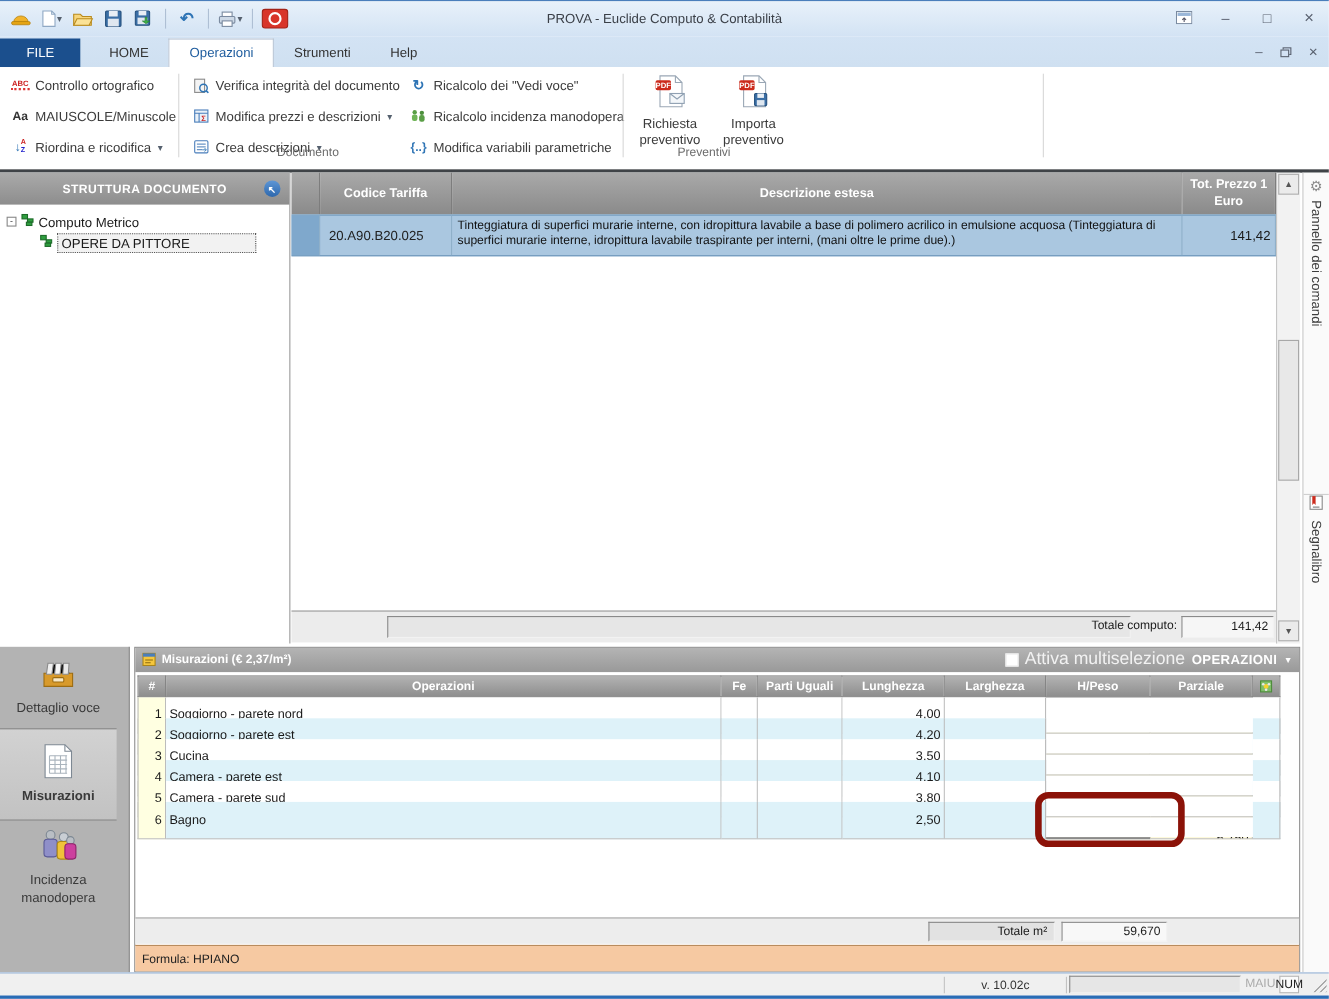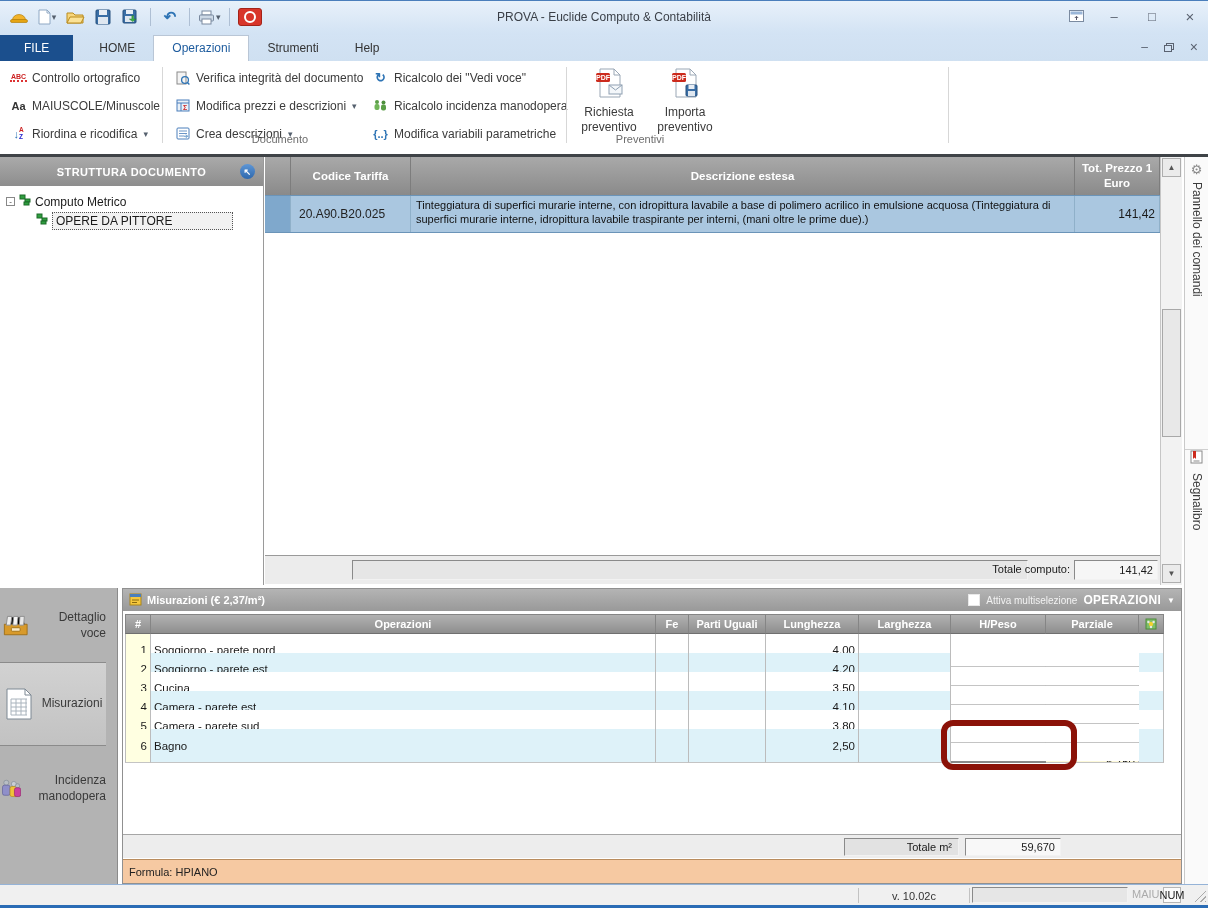--- a/index.html
+++ b/index.html
@@ -84,30 +84,30 @@
   .sc-thumb{position:absolute;left:1px;top:152px;width:19px;height:128px;background:#e8e8e8;border:1px solid #a8a8a8;box-sizing:border-box;}
 
   
   .side-strip{left:1184px;top:157px;width:24px;height:727px;background:#fafafa;border-left:1px solid #c9c9c9;box-sizing:border-box;}
   .vtab{position:absolute;left:0;width:23px;display:flex;flex-direction:column;align-items:center;gap:6px;padding-top:6px;border-bottom:1px solid #cfcfcf;}
   .vtext{writing-mode:vertical-rl;font-size:12px;color:#3c3c3c;}
   .gear-g{font-size:13px;color:#8a8a8a;line-height:1;}
 
   
   .left-nav{left:0;top:588px;width:118px;height:296px;background:#b3b3b3;border-right:1px solid #8b8b8b;box-sizing:border-box;}
-  .nav-btn{position:absolute;left:0;width:106px;display:flex;flex-direction:row;align-items:center;justify-content:center;gap:8px;color:#3a3a3a;font-size:12px;text-align:right;line-height:1.3;}
+  .nav-btn{position:absolute;left:0;width:106px;display:flex;flex-direction:column;align-items:center;justify-content:center;gap:8px;color:#3a3a3a;font-size:12px;text-align:center;line-height:1.3;}
   .nav-active{background:linear-gradient(#d2d2d2,#c2c2c2);border-top:1px solid #8b8b8b;border-bottom:1px solid #8b8b8b;}
 
   
   .bottom-panel{left:122px;top:588px;width:1060px;height:296px;background:#fff;border:1px solid #909090;box-sizing:border-box;}
   .mp-title{position:absolute;left:0;top:0;width:100%;height:22px;background:linear-gradient(#b4b4b4,#999999);display:flex;align-items:center;color:#fff;box-sizing:border-box;padding:0 6px;}
   .mp-title-text{font-size:11px;font-weight:bold;margin-left:5px;}
   .mp-right{margin-left:auto;display:flex;align-items:center;gap:6px;}
   .chk{width:10px;height:10px;background:#fff;border:1px solid #e8e8e8;}
-  .msel{font-size:10px;color:#f2f2f2;}
+  .msel{font-size:16px;color:#f2f2f2;}
   .oper{font-size:12px;font-weight:bold;color:#fff;letter-spacing:.3px;}
   .oper-arr{font-size:8px;color:#fff;}
 
   .m-table{position:absolute;left:2px;top:25px;width:1039px;}
   .m-grid{display:grid;grid-template-columns:26px 505px 33px 77px 93px 92px 95px 93px 25px;}
   .m-hdr{height:20px;}
   .m-hdr .mc{background:linear-gradient(#b2b2b2,#8e8e8e);border-right:1px solid #858585;border-top:1px solid #858585;border-bottom:1px solid #6f6f6f;color:#fff;font-weight:bold;font-size:11px;display:flex;align-items:center;justify-content:center;box-sizing:border-box;}
   .m-row{height:19px;}
   .m-row .mc{border-right:1px solid #bcbcbc;border-bottom:1px solid #c4c4c4;font-size:11.5px;display:flex;align-items:center;box-sizing:border-box;padding:0 3px;overflow:hidden;white-space:nowrap;}
   .row-a .mc{background:#ffffff;}
@@ -415,21 +415,21 @@
         <path d="M8 12 10 4h16l2 8" fill="#c4competent" stroke="none"></path>
         <g stroke="#8a8a8a">
             <rect x="9" y="3" width="5" height="10" fill="#eee" transform="skewX(-8)"></rect>
             <rect x="16" y="3" width="5" height="10" fill="#f5f5f5" transform="skewX(-6)"></rect>
             <rect x="23" y="3" width="5" height="10" fill="#e8e8e8" transform="skewX(-4)"></rect>
           </g>
         <rect x="13" y="16" width="10" height="4" rx="1" fill="#f7e9c8" stroke="#9c6c12"></rect>
       </svg>
       <span>Dettaglio voce</span>
     </div>
-    <div class="nav-btn nav-active" style="top:74px;height:82px;">
+    <div class="nav-btn nav-active" style="top:74px;height:82px;font-weight:bold;">
       <svg width="30" height="32" viewBox="0 0 30 32">
         <path d="M3 1h18l6 6v24H3z" fill="#fff" stroke="#7d8893"></path>
         <path d="M21 1v6h6" fill="none" stroke="#7d8893"></path>
         <g stroke="#aab4bd">
             <path d="M7 11h16M7 15h16M7 19h16M7 23h16M7 27h16"></path>
             <path d="M7 11v16M12 11v16M17 11v16M22 11v16"></path>
           </g>
       </svg>
       <span>Misurazioni</span>
     </div>

